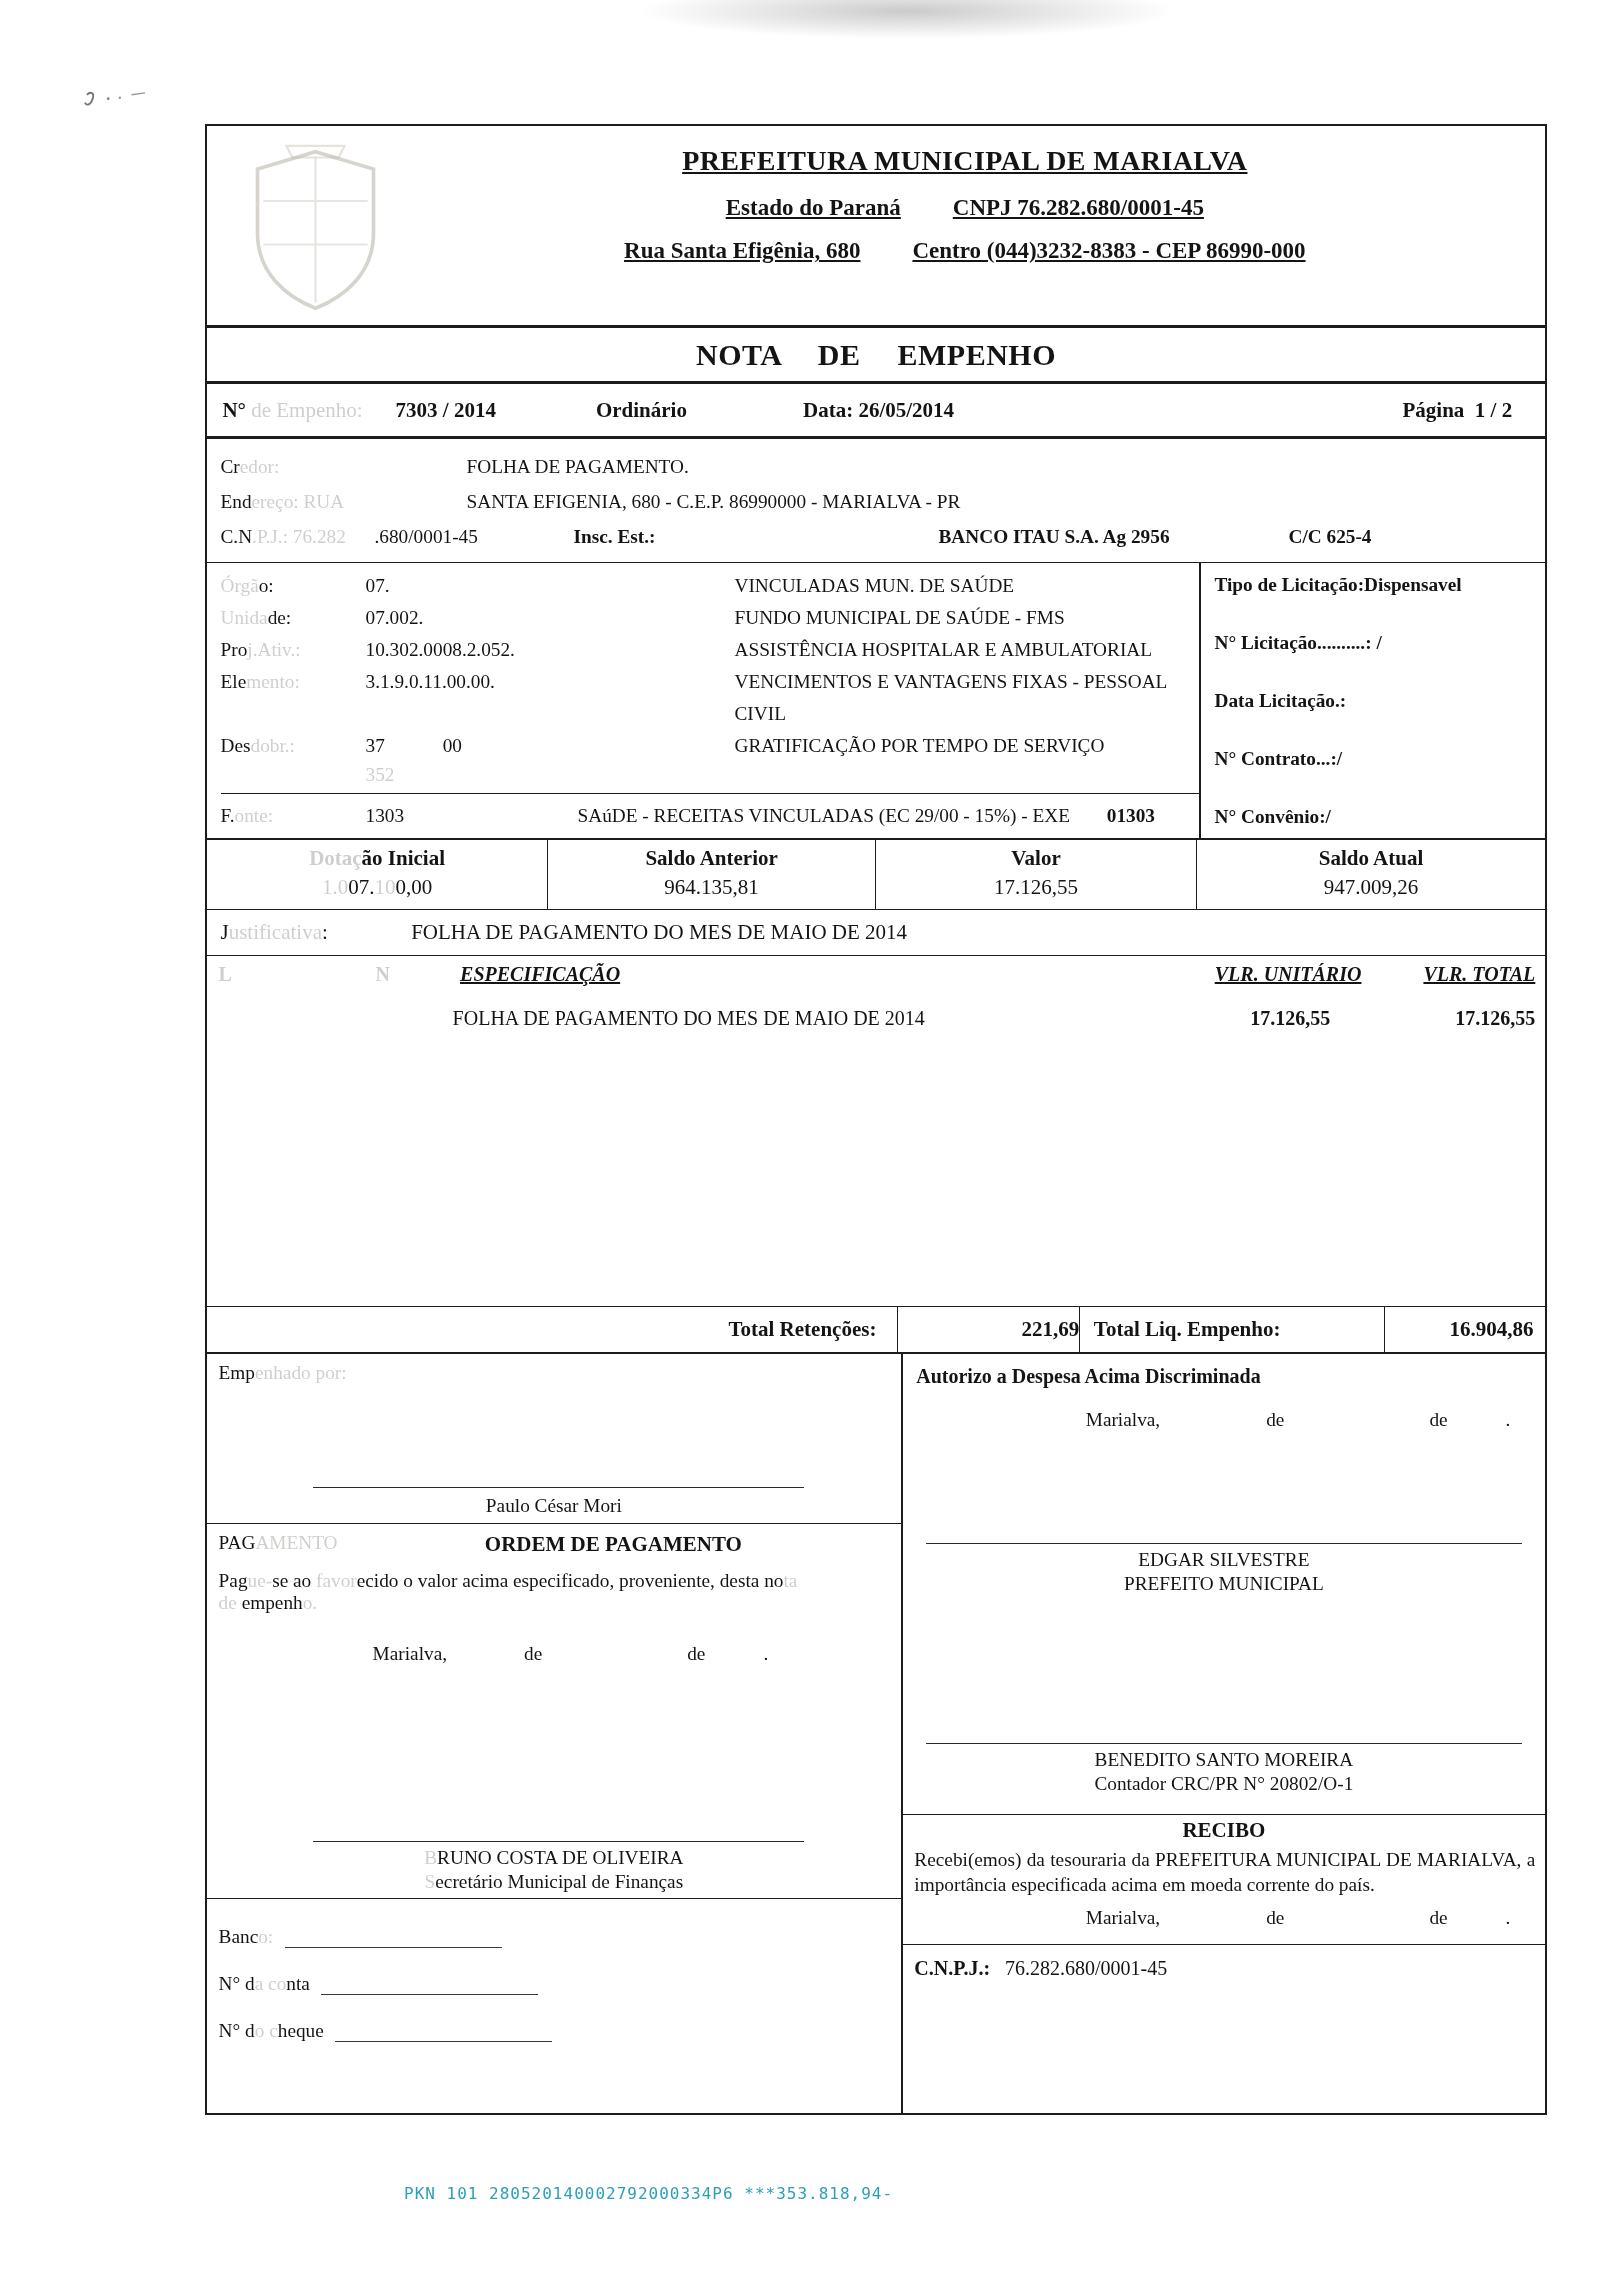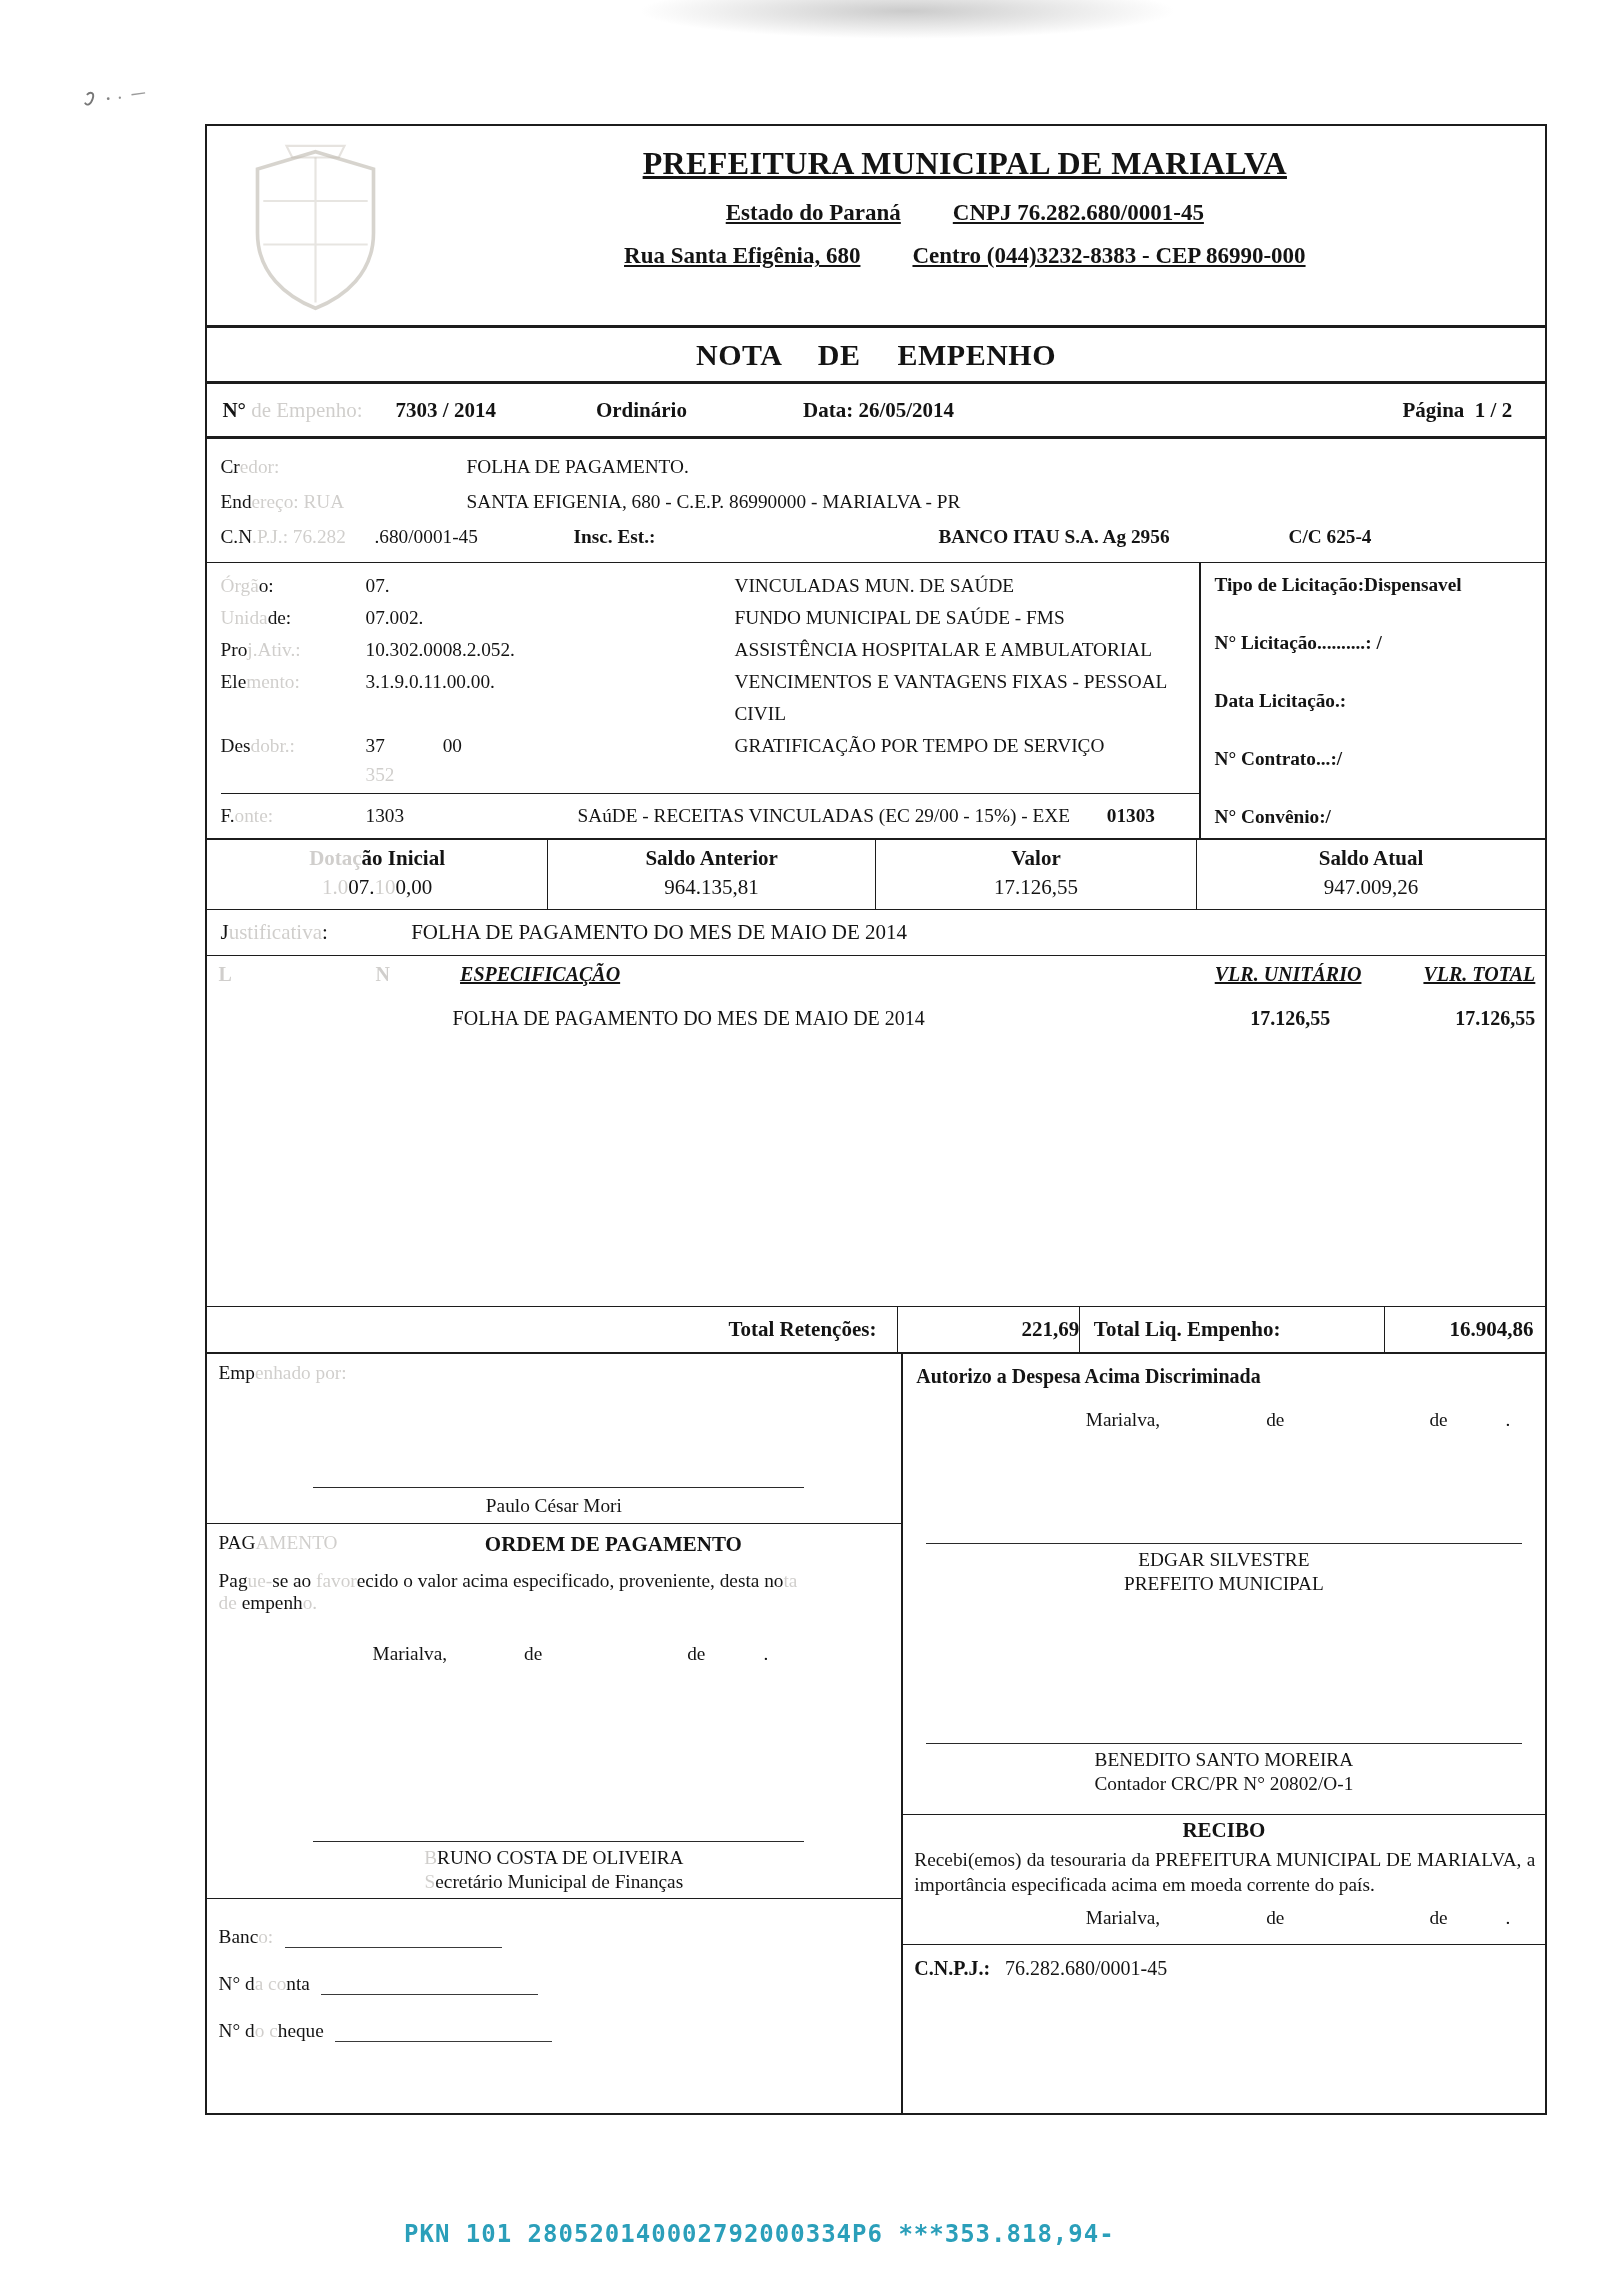--- a/index.html
+++ b/index.html
@@ -13,21 +13,21 @@
 
   .faded { color:#6f6a62; opacity:.32; }
   .b { font-weight:bold; }
 
   .doc { position:absolute; left:205px; top:124px; width:1342px; border:2.9px solid #1c1c1c; background:#fff; }
 
   
   .header { display:flex; height:199px; padding:11.6px 17.4px 5.8px 21px; }
   .logo { width:174px; display:flex; align-items:flex-start; justify-content:center; padding-top:5.8px; }
   .header-text { flex:1; text-align:center; padding-top:7.7px; }
-  .h-title { font-size:32px; font-weight:bold; text-decoration:underline; letter-spacing:0.4px; }
+  .h-title { font-size:28px; font-weight:bold; text-decoration:underline; letter-spacing:0.4px; }
   .h-row { margin-top:17.4px; display:flex; justify-content:center; gap:52px; font-size:23px; font-weight:bold; }
   .h-row span { text-decoration:underline; }
 
   
   .nota-bar { border-top:3.9px solid #1c1c1c; border-bottom:3.9px solid #1c1c1c; text-align:center;
     font-size:30px; font-weight:bold; padding:9.7px 0; word-spacing:29px; letter-spacing:0.5px; }
 
   
   .meta-row { display:flex; align-items:center; padding:13.5px 19.3px 13.5px 15.4px; font-size:21px; border-bottom:3.9px solid #1c1c1c;text-align:center; }
   .m-num { margin-left:33px; font-weight:bold; }
@@ -125,21 +125,21 @@
   .recibo { margin-top:17.4px; border-top:1.9px solid #1c1c1c; }
   .recibo-title { text-align:center; font-weight:bold; font-size:21px; padding:3.9px 0 1.9px; }
   .recibo-text { padding:1.9px 9.7px 0 11.6px; font-size:19.3px; line-height:25px; text-align:justify; }
   .credor-footer { border-top:1.9px solid #1c1c1c; margin-top:15.4px; padding:7.7px 11.6px 9.7px; font-size:20px; }
   .cf-line { line-height:31px; }
   .cf-lab { font-weight:bold; }
   .cf-val { margin-left:15.4px; }
   .cf-val2 { margin-left:9.7px; }
 
   .machine-line { position:absolute; left:404px; top:2184px; font-family:"DejaVu Sans Mono", monospace;
-    font-size:24px; font-weight:bold; color:#2b9fba; letter-spacing:1px;margin-top:36px; }
+    font-size:16px; font-weight:normal; color:#2b9fba; letter-spacing:1px; }
 </style>
 </head>
 <body>
 
 <div class="page">
 
   <div class="scan-smudge"></div>
 
   <svg class="pen-mark" width="68" height="33" viewBox="0 0 70 34">
     <path d="M6 6 C10 2 14 4 12 10 C10 16 6 18 4 14" fill="none" stroke="#4a4a4a" stroke-width="2"></path>

